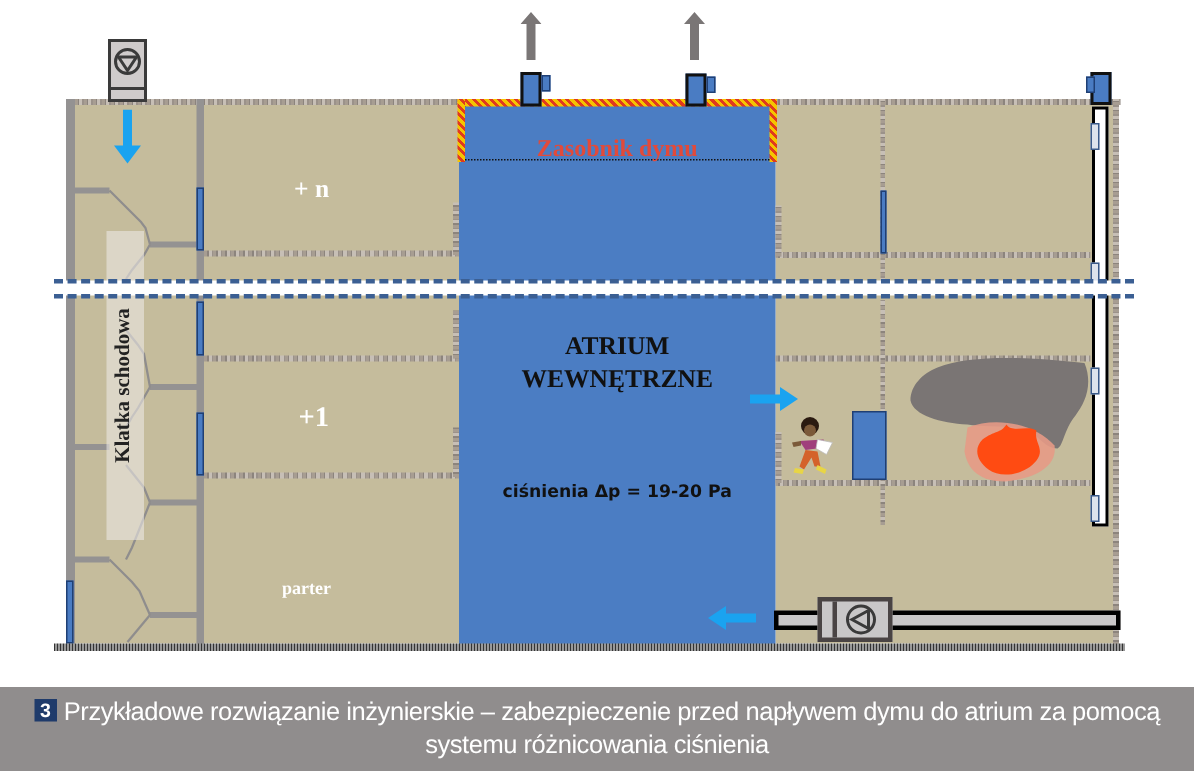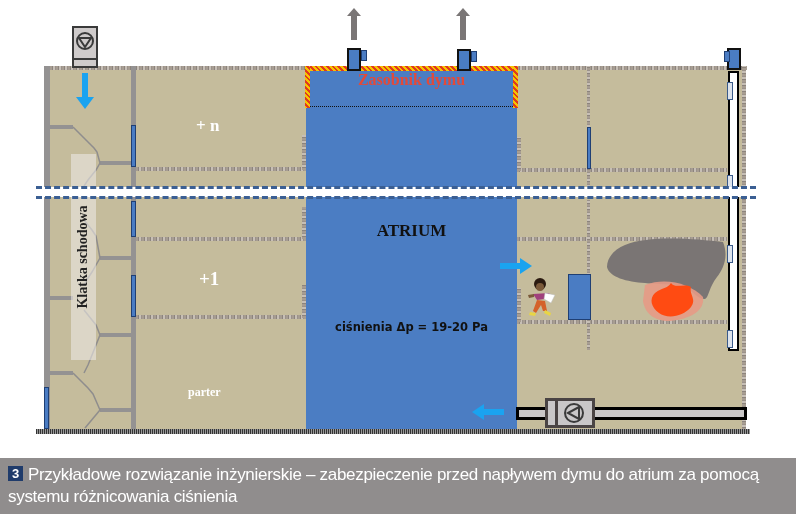--- a/index.html
+++ b/index.html
@@ -10,21 +10,21 @@
   .concrete{background:repeating-linear-gradient(90deg,#a79d92 0 2px,#8c847d 2px 3px,#c7bfb6 3px 5px,#9b928a 5px 6px);}
   .concrete-v{background:repeating-linear-gradient(0deg,#a79d92 0 2px,#8c847d 2px 3px,#c7bfb6 3px 5px,#9b928a 5px 6px);}
   .grey-wall{background:#949292;}
   .window{background:#4a7cc3;border:1px solid #1f3f74;box-sizing:border-box;}
   .ground{background:repeating-linear-gradient(90deg,#333 0 1px,#999 1px 2px);}
   .hatch{background:repeating-linear-gradient(45deg,#f5c400 0 2px,#e03a1e 2px 4px);}
   .atrium{background:#4b7dc3;}
   .fan-box{background:#4a7cc3;border:2px solid #111;box-sizing:border-box;}
   .dash-line{height:0;border-top:3px dashed #3b5f93;}
   .label-white{color:#fff;font-weight:bold;font-family:"Liberation Serif",serif;}
-  .caption{position:absolute;left:0;top:458px;width:796px;height:56px;background:#908d8d;}
+  .caption{position:absolute;left:0;top:458px;width:796px;height:56px;background:#908d8d;text-align:center;}
   .caption-text{position:absolute;left:8px;top:6px;width:780px;color:#fff;font-family:"Liberation Sans",sans-serif;font-size:17px;line-height:22px;letter-spacing:-0.3px;}
   .badge{display:inline-block;background:#1f3b6b;color:#fff;font-weight:bold;font-size:13px;line-height:15px;padding:0 4px;margin-right:5px;vertical-align:2px;}
 </style>
 </head>
 <body>
 
 <div class="diagram">
 
   <div class="abs tan" style="left:44px;top:67px;width:262px;height:362px;"></div>
   <div class="abs tan" style="left:517px;top:67px;width:228px;height:362px;"></div>
@@ -86,24 +86,25 @@
 
   <div class="abs label-white" style="left:196px;top:116px;font-size:17px;">+ n</div>
   <div class="abs label-white" style="left:199px;top:268px;font-size:19px;">+1</div>
   <div class="abs label-white" style="left:188px;top:385px;font-size:12px;">parter</div>
 
   <div class="abs atrium" style="left:306px;top:66px;width:211px;height:364px;"></div>
   <div class="abs hatch" style="left:305px;top:66px;width:213px;height:5px;"></div>
   <div class="abs hatch" style="left:305px;top:66px;width:5px;height:42px;"></div>
   <div class="abs hatch" style="left:513px;top:66px;width:5px;height:42px;"></div>
   <div class="abs" style="left:310px;top:106px;width:203px;border-top:1px dotted #111;"></div>
-  <div class="abs" style="left:306px;top:71px;width:211px;text-align:center;font-family:'Liberation Serif',serif;font-weight:bold;font-size:16px;color:#e24a3a;">Zasobnik dymu</div>
+  <div class="abs" style="left:306px;top:91px;width:211px;text-align:center;font-family:'Liberation Serif',serif;font-weight:bold;font-size:16px;color:#e24a3a;">Zasobnik dymu</div>
 
   <div class="abs" style="left:306px;top:220px;width:211px;text-align:center;font-family:'Liberation Serif',serif;font-weight:bold;font-size:17px;line-height:22px;color:#111;">
     <div>ATRIUM</div>
+    <div>WEWNĘTRZNE</div>
   </div>
   <div class="abs" style="left:306px;top:318px;width:211px;text-align:center;font-family:'DejaVu Sans',sans-serif;font-weight:bold;font-size:11.5px;line-height:19px;color:#111;">
     <div>ciśnienia Δp = 19-20 Pa</div>
   </div>
 
   <svg class="abs" style="left:347px;top:8px;" width="14" height="32" viewBox="0 0 14 32">
     <polygon points="7,0 14,8 10,8 10,32 4,32 4,8 0,8" fill="#7a7676"></polygon>
   </svg>
   <svg class="abs" style="left:456px;top:8px;" width="14" height="32" viewBox="0 0 14 32">
     <polygon points="7,0 14,8 10,8 10,32 4,32 4,8 0,8" fill="#7a7676"></polygon>

